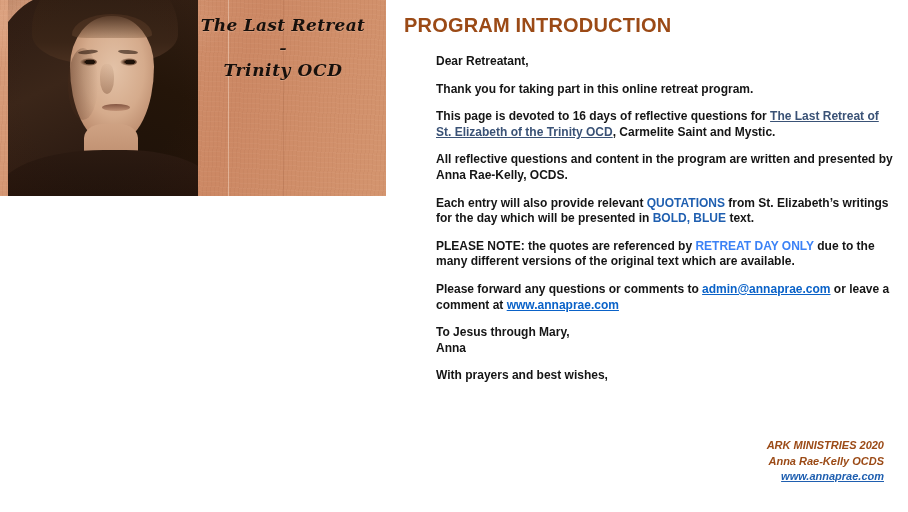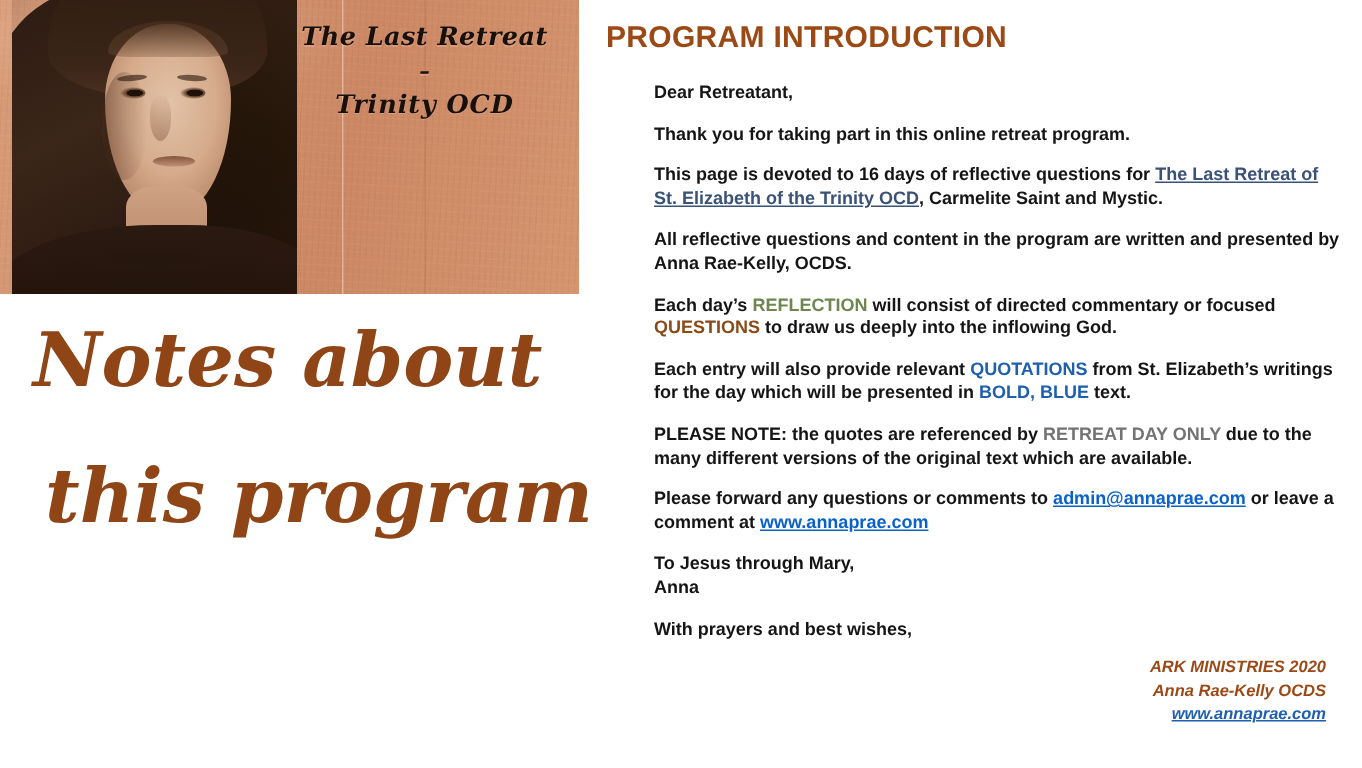--- a/index.html
+++ b/index.html
@@ -175,21 +175,21 @@
     color: #3a5276;
     text-decoration: underline;
   }
   .lnk-blue {
     color: #0a62c8;
     text-decoration: underline;
   }
   .c-green { color: #6f8650; }
   .c-brown { color: #8a4a18; }
   .c-blue  { color: #1f5fb0; }
-  .c-red   { color: #737373; }
+  .c-red   { color: #3b82f6; }
 
   #signature {
     position: absolute;
     right: 12px; bottom: 27px;
     text-align: right;
     color: #9b4a16;
     font-size: 11px;
     font-weight: bold;
     font-style: italic;
     line-height: 1.42;
@@ -231,43 +231,36 @@
       <div id="crease-a"></div>
       <div id="crease-b"></div>
 
       <div id="banner-title">
         <div class="bt-line1">The Last Retreat</div>
         <div class="bt-dash">–</div>
         <div class="bt-line3">Trinity OCD</div>
       </div>
     </div>
 
-    <div id="notes-script">
-      <div class="ns-line ns-line1">Notes about</div>
-      <div class="ns-line ns-line2">this program</div>
-    </div>
   </div>
 
   <div id="right-col">
 
     <h1 id="program-heading">PROGRAM INTRODUCTION</h1>
 
     <p class="body-p">Dear Retreatant,</p>
 
     <p class="body-p">Thank you for taking part in this online retreat program.</p>
 
     <p class="body-p">
       <span>This page is devoted to 16 days of reflective questions for </span><a class="lnk-dark" href="#">The Last Retreat of St. Elizabeth of the Trinity OCD</a><span>, Carmelite Saint and Mystic.</span>
     </p>
 
     <p class="body-p">All reflective questions and content in the program are written and presented by Anna Rae-Kelly, OCDS.</p>
 
-    <p class="body-p">
-      <span>Each day’s </span><span class="c-green">REFLECTION</span><span> will consist of directed commentary or focused </span><span class="c-brown">QUESTIONS</span><span> to draw us deeply into the inflowing God.</span>
-    </p>
 
     <p class="body-p">
       <span>Each entry will also provide relevant </span><span class="c-blue">QUOTATIONS</span><span> from St. Elizabeth’s writings for the day which will be presented in </span><span class="c-blue">BOLD, BLUE</span><span> text.</span>
     </p>
 
     <p class="body-p">
       <span>PLEASE NOTE: the quotes are referenced by </span><span class="c-red">RETREAT DAY ONLY</span><span> due to the many different versions of the original text which are available.</span>
     </p>
 
     <p class="body-p">

